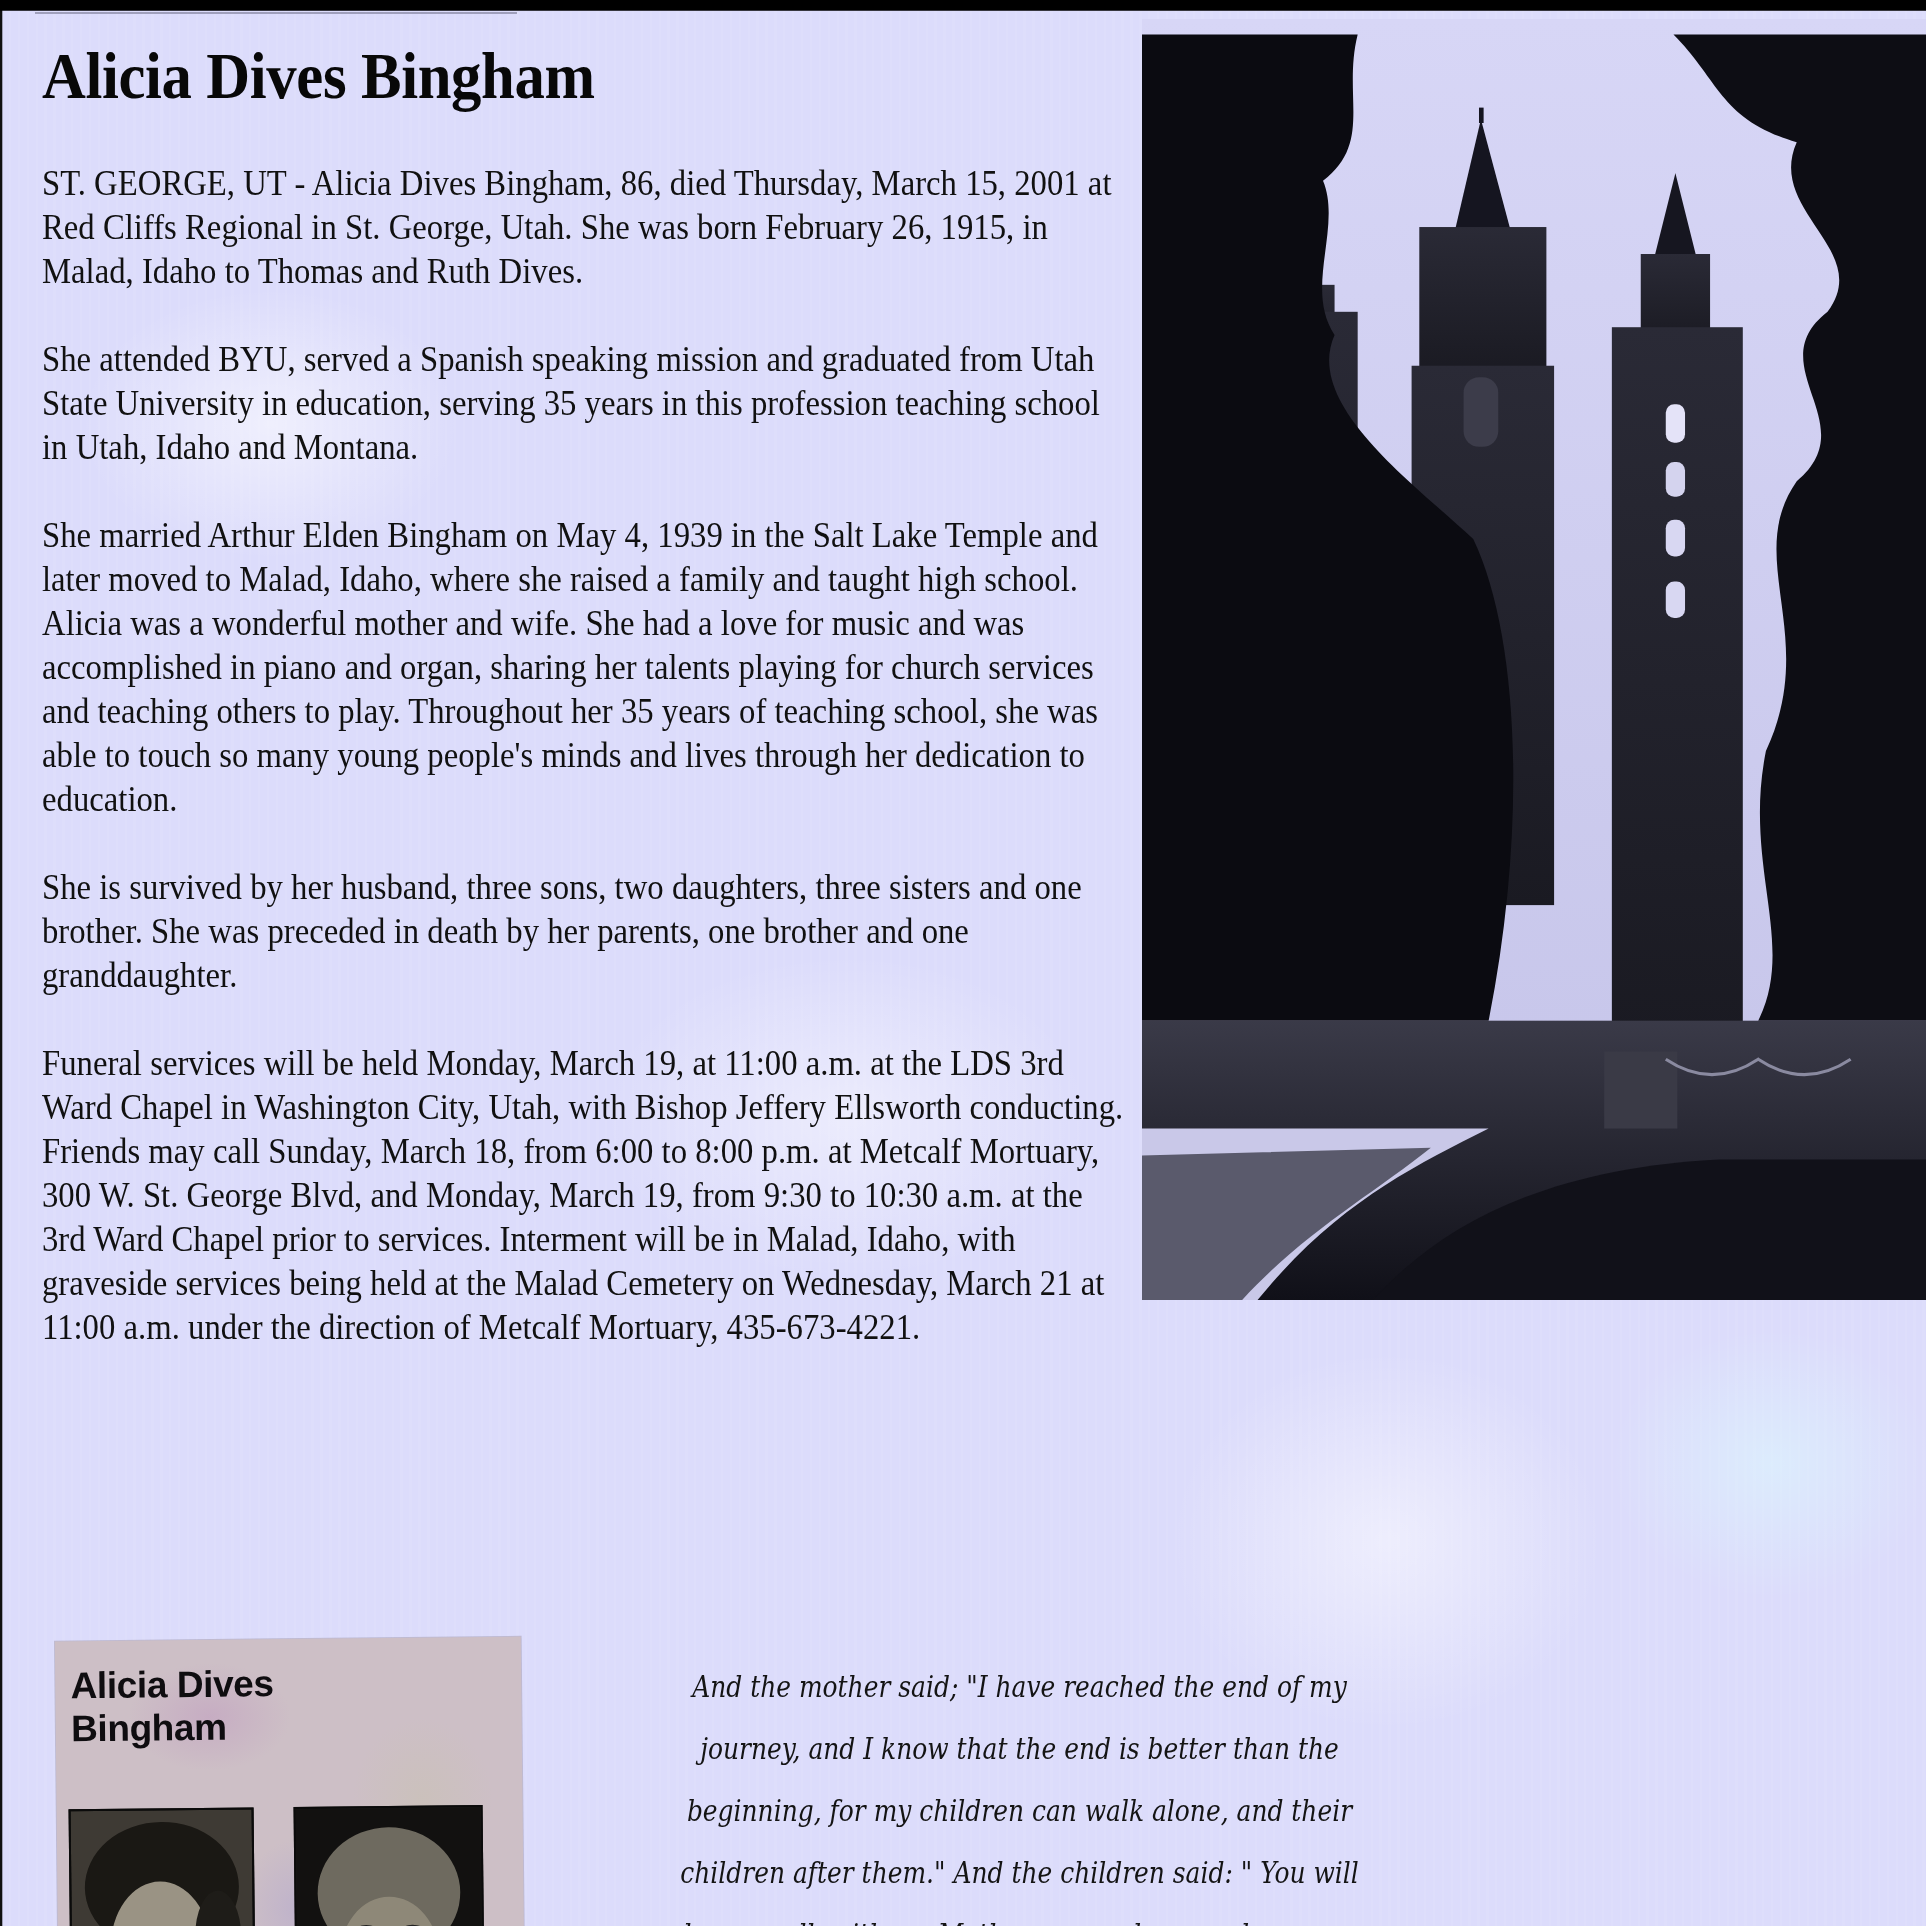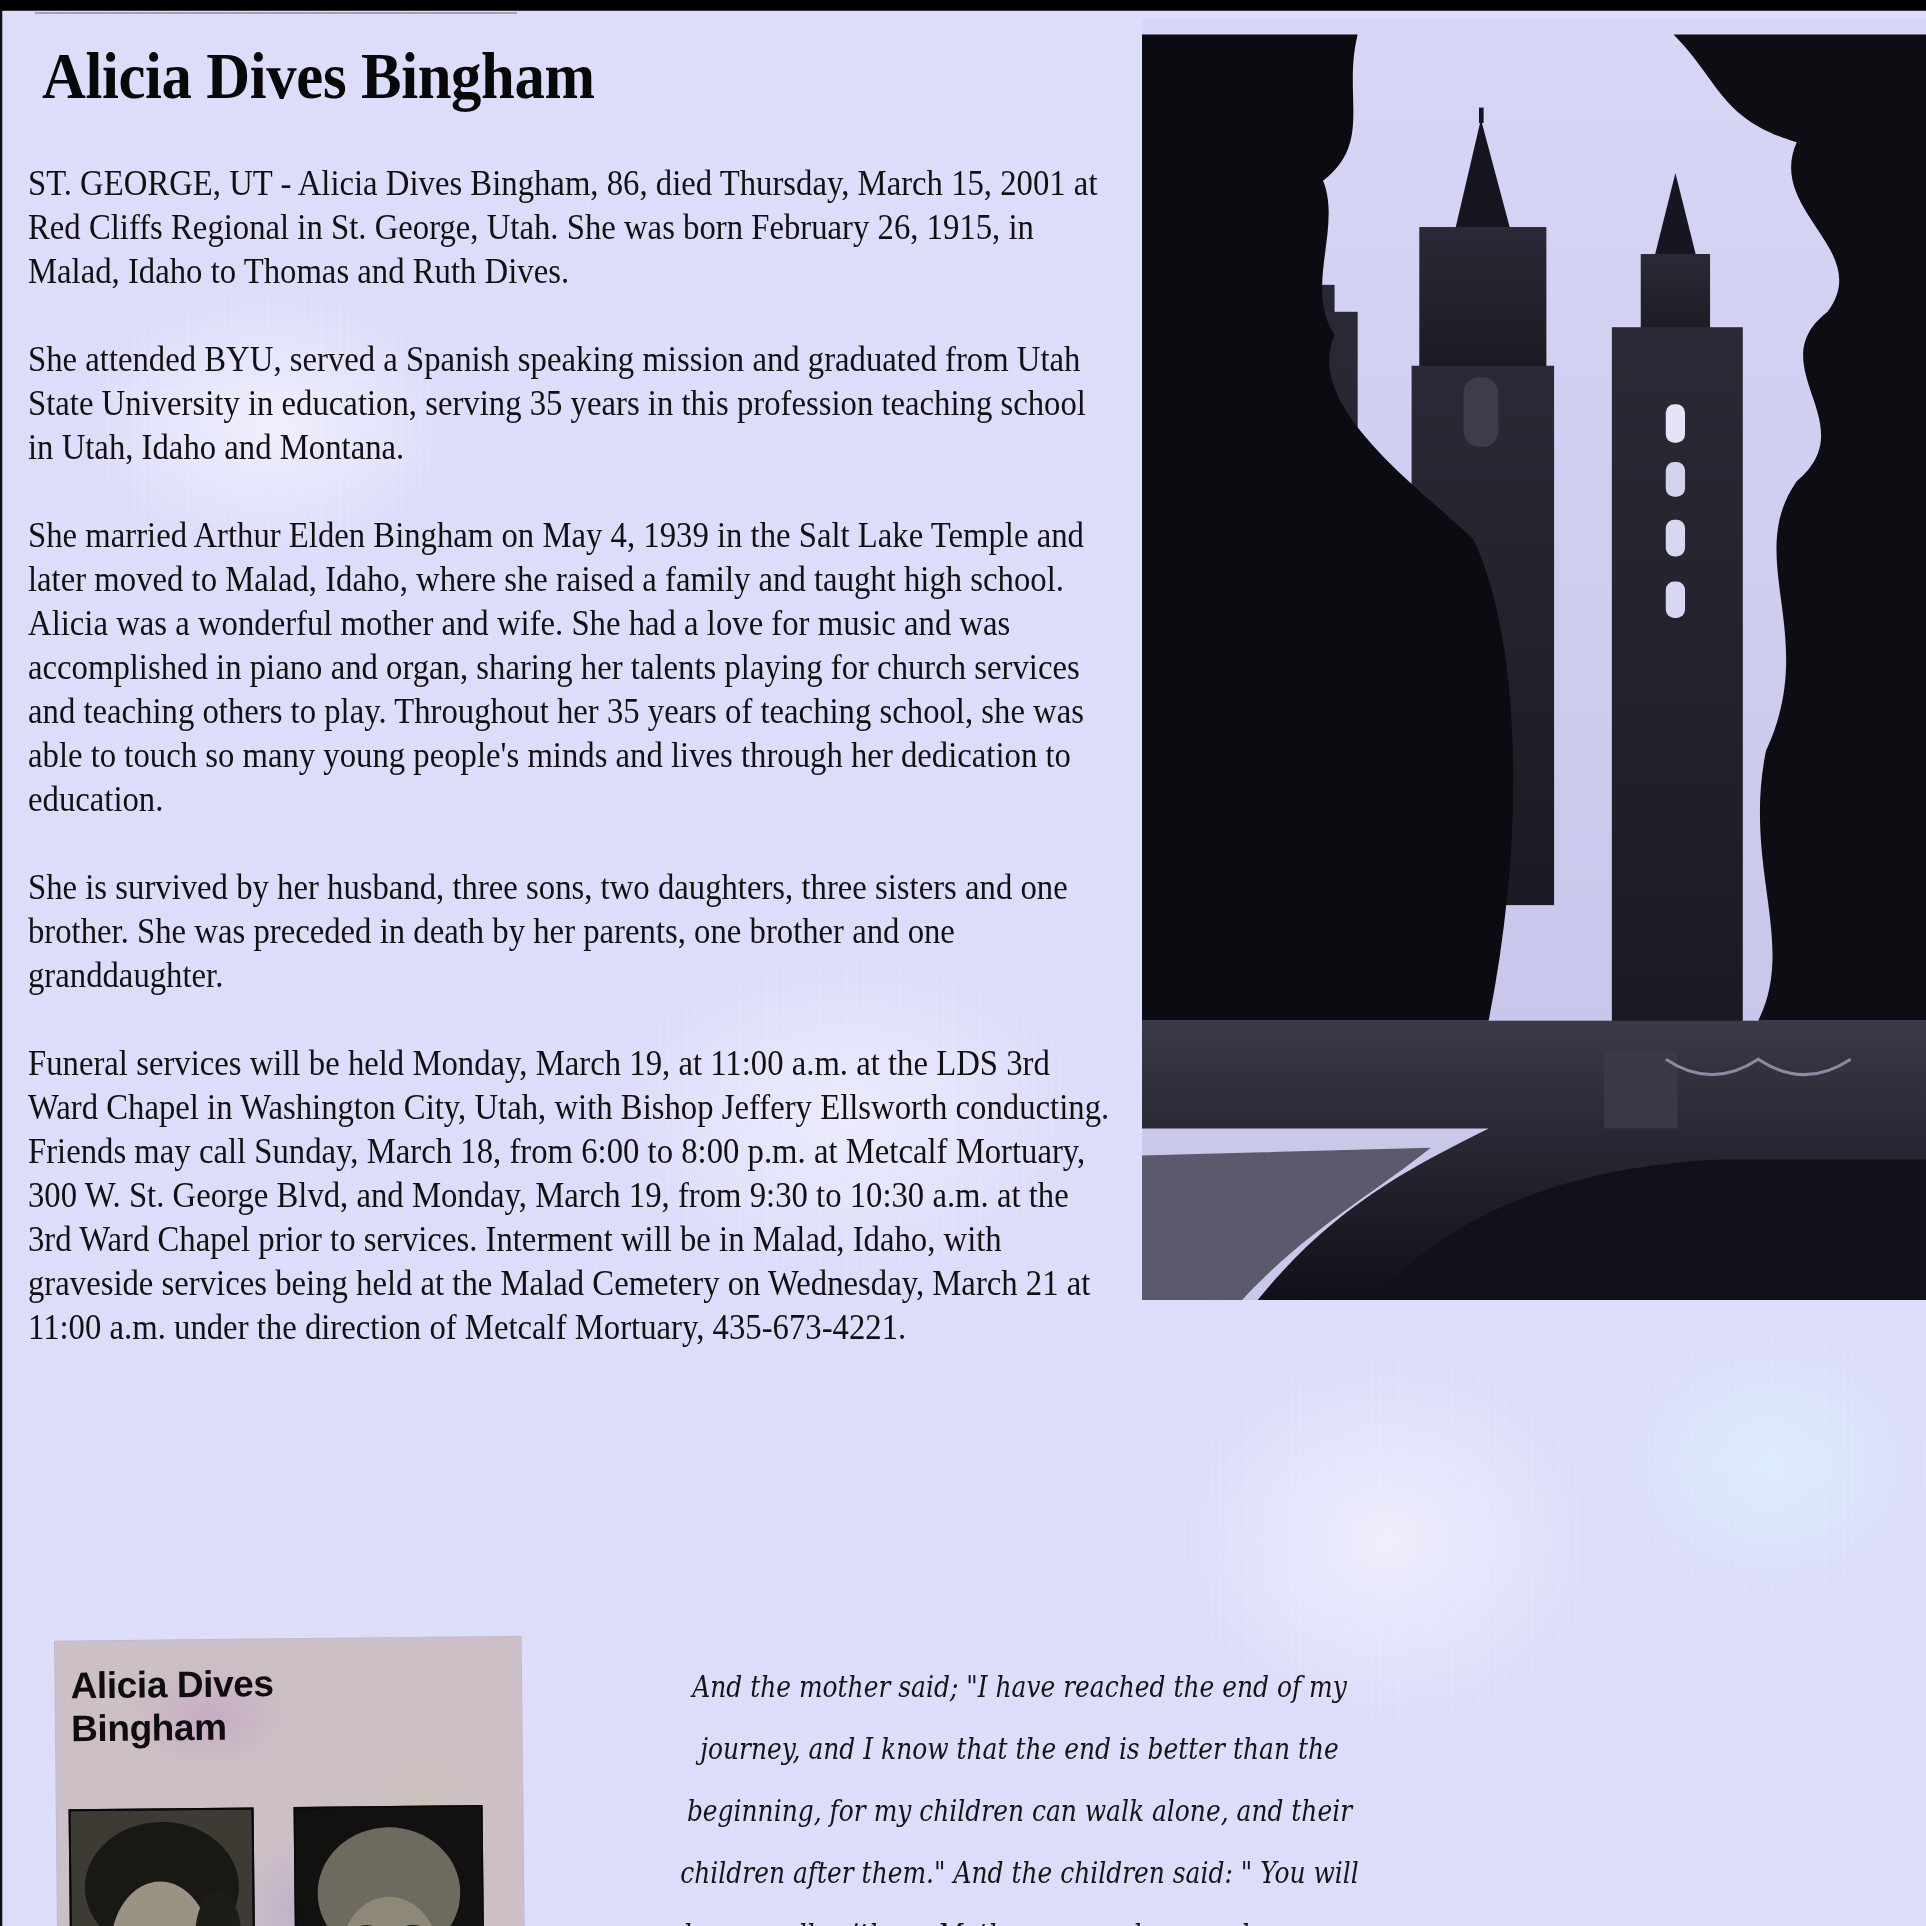--- a/index.html
+++ b/index.html
@@ -43,21 +43,21 @@
       font-size: 66px;
       line-height: 1.1;
       color: #080808;
       letter-spacing: -0.4px;
       transform: scaleX(0.92);
       transform-origin: left top;
       white-space: nowrap;
     }
     .obit-body {
       position: absolute;
-      left: 28px;
+      left: 42px;
       top: 162px;
       width: 1086px;
       font-family: "Liberation Serif", serif;
       font-size: 35px;
       line-height: 44px;
       color: #111;
     }
     .obit-body p {
       margin: 0 0 44px 0;
       transform: scaleX(0.935);

